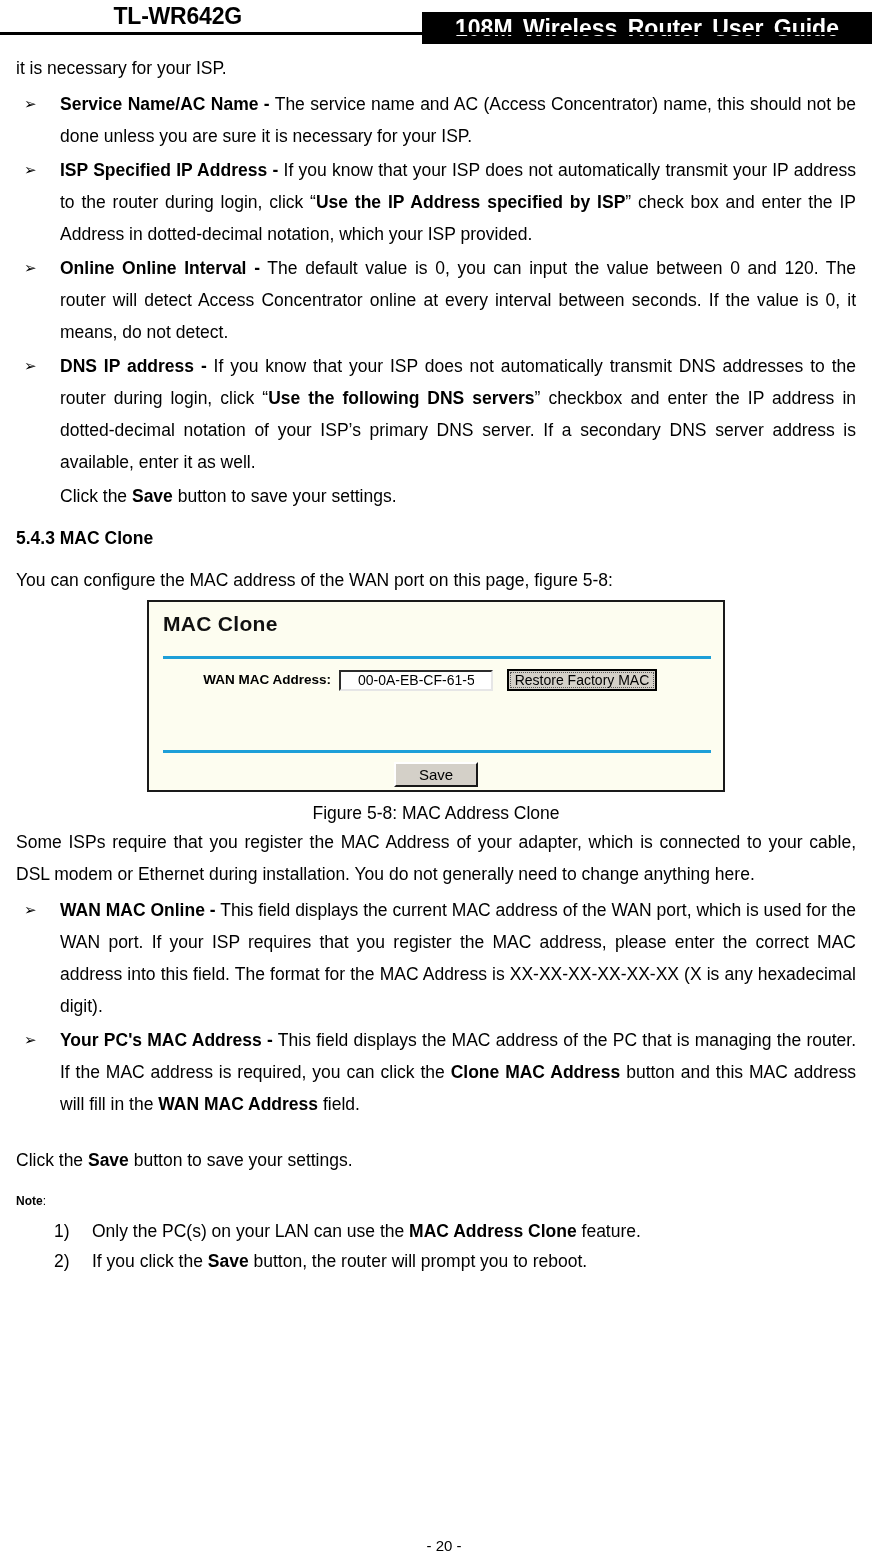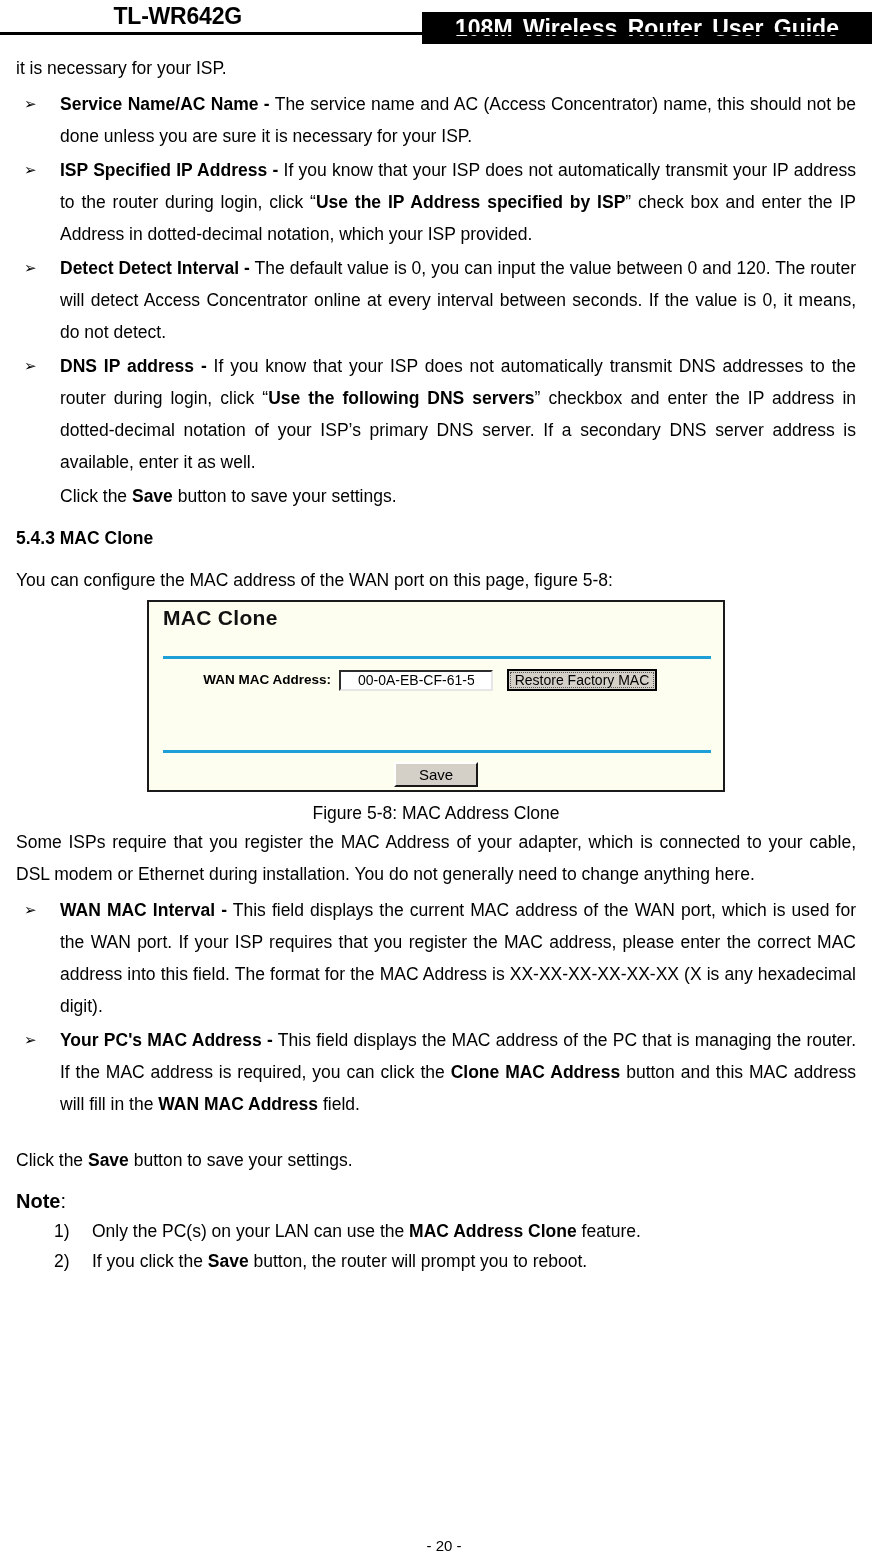--- a/index.html
+++ b/index.html
@@ -119,21 +119,21 @@
     height: 192px;
     box-sizing: border-box;
     background: #fdfdf0;
     border: 2px solid #1a1a1a;
     position: relative;
     font-family: "Liberation Sans", sans-serif;
   }
   .panel-title {
     position: absolute;
     left: 14px;
-    top: 0;
+    top: 6px;
     font-size: 21px;
     font-weight: bold;
     color: #111111;
     letter-spacing: 0.3px;
   }
   .divider {
     position: absolute;
     left: 14px;
     width: 548px;
     height: 3px;
@@ -232,21 +232,21 @@
   .fig-caption {
     margin-top: 8px;
     font-size: 17.5px;
     line-height: 26px;
     text-align: center;
   }
 
   
   .note-label {
     margin: 10px 0 0 0;
-    font-size: 20px;
+    font-size: 12px;
     line-height: 30px;
   }
   ol.note-list {
     list-style: none;
     margin: 0;
     padding: 0;
   }
   ol.note-list > li {
     position: relative;
     padding-left: 76px;
@@ -288,21 +288,21 @@
 
     <li>
       <span class="marker">➢</span><b>Service Name/AC Name -</b><span> The service name and AC (Access Concentrator) name, this should not be done unless you are sure it is necessary for your ISP.</span>
     </li>
 
     <li>
       <span class="marker">➢</span><b>ISP Specified IP Address -</b><span> If you know that your ISP does not automatically transmit your IP address to the router during login, click “</span><b>Use the IP Address specified by ISP</b><span>” check box and enter the IP Address in dotted-decimal notation, which your ISP provided.</span>
     </li>
 
     <li>
-      <span class="marker">➢</span><b>Detect Detect Interval -</b><span> The default value is 0, you can input the value between 0 and 120. The router will detect Access Concentrator online at every interval between seconds. If the value is 0, it means, do not detect.</span>
+      <span class="marker">➢</span><b>Online Online Interval -</b><span> The default value is 0, you can input the value between 0 and 120. The router will detect Access Concentrator online at every interval between seconds. If the value is 0, it means, do not detect.</span>
     </li>
 
     <li>
       <span class="marker">➢</span><b>DNS IP address -</b><span> If you know that your ISP does not automatically transmit DNS addresses to the router during login, click “</span><b>Use the following DNS servers</b><span>” checkbox and enter the IP address in dotted-decimal notation of your ISP’s primary DNS server. If a secondary DNS server address is available, enter it as well.</span>
     </li>
 
   </ul>
 
   <p class="indent-para"><span>Click the </span><b>Save</b><span> button to save your settings.</span></p>
 
@@ -337,21 +337,21 @@
 
     </div>
     <div class="fig-caption">Figure 5-8: MAC Address Clone</div>
   </div>
 
   <p class="para">Some ISPs require that you register the MAC Address of your adapter, which is connected to your cable, DSL modem or Ethernet during installation. You do not generally need to change anything here.</p>
 
   <ul class="arrow-list">
 
     <li>
-      <span class="marker">➢</span><b>WAN MAC Interval -</b><span> This field displays the current MAC address of the WAN port, which is used for the WAN port. If your ISP requires that you register the MAC address, please enter the correct MAC address into this field. The format for the MAC Address is XX-XX-XX-XX-XX-XX (X is any hexadecimal digit).</span>
+      <span class="marker">➢</span><b>WAN MAC Online -</b><span> This field displays the current MAC address of the WAN port, which is used for the WAN port. If your ISP requires that you register the MAC address, please enter the correct MAC address into this field. The format for the MAC Address is XX-XX-XX-XX-XX-XX (X is any hexadecimal digit).</span>
     </li>
 
     <li>
       <span class="marker">➢</span><b>Your PC's MAC Address -</b><span> This field displays the MAC address of the PC that is managing the router. If the MAC address is required, you can click the </span><b>Clone MAC Address</b><span> button and this MAC address will fill in the </span><b>WAN MAC Address</b><span> field.</span>
     </li>
 
   </ul>
 
 
   <p class="para last-left" style="margin-top:24px;"><span>Click the </span><b>Save</b><span> button to save your settings.</span></p>

